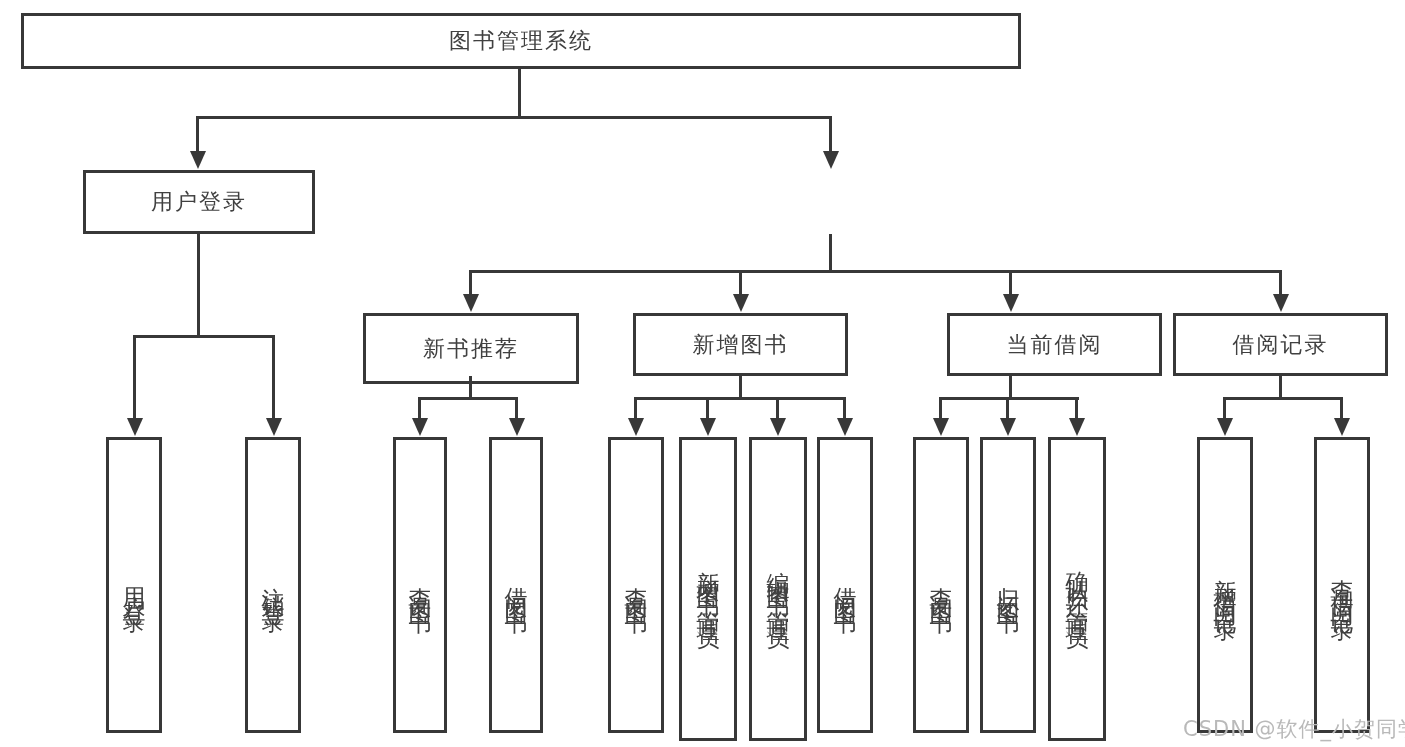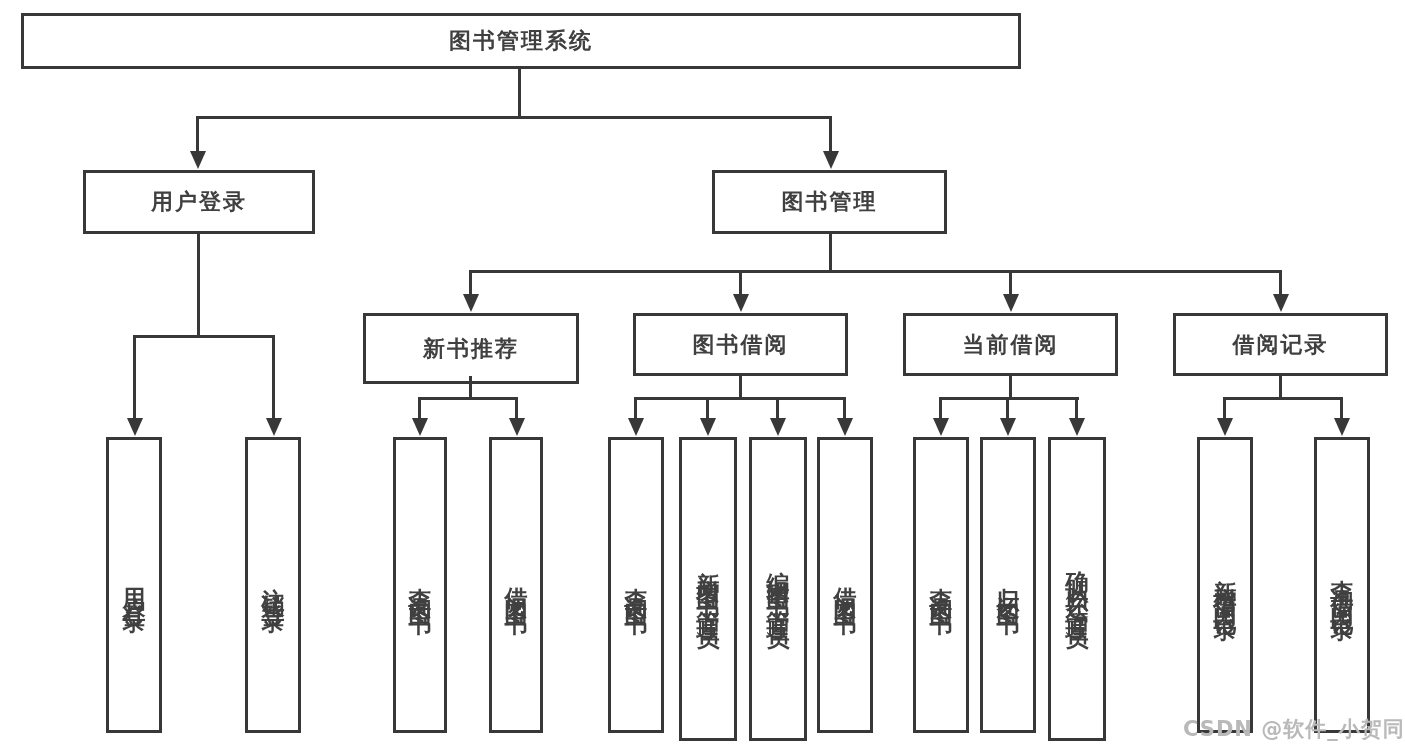--- a/index.html
+++ b/index.html
@@ -9,21 +9,20 @@
     --bg:#ffffff;
   }
   html,body{margin:0;padding:0;background:var(--bg);}
   body{font-family:"DejaVu Sans","Liberation Sans",sans-serif;}
   .canvas{
     position:relative;
     width:1405px;
     height:747px;
     background:var(--bg);
     overflow:hidden;
-    font-weight:bold;
   }
   .box{
     position:absolute;
     box-sizing:border-box;
     border:3px solid var(--line);
     background:#fff;
     display:flex;
     align-items:center;
     justify-content:center;
     color:var(--text);
@@ -75,23 +74,20 @@
   <div class="vline" style="left:518px;top:68px;width:3px;height:50px"></div>
   <div class="hline" style="left:196px;top:116px;width:636px;height:3px"></div>
   <div class="vline" style="left:196px;top:116px;width:3px;height:36px"></div>
   <div class="arrow" style="left:190px;top:151px"></div>
   <div class="vline" style="left:829px;top:116px;width:3px;height:36px"></div>
   <div class="arrow" style="left:823px;top:151px"></div>
 
   <div class="box" style="left:83px;top:170px;width:232px;height:64px">
     <span class="hlabel">用户登录</span>
   </div>
-  <div class="box" style="left:712px;top:170px;width:235px;height:64px">
-    <span class="hlabel">图书管理</span>
-  </div>
 
   <div class="vline" style="left:197px;top:234px;width:3px;height:103px"></div>
   <div class="hline" style="left:133px;top:335px;width:142px;height:3px"></div>
   <div class="vline" style="left:133px;top:335px;width:3px;height:84px"></div>
   <div class="arrow" style="left:127px;top:418px"></div>
   <div class="vline" style="left:272px;top:335px;width:3px;height:84px"></div>
   <div class="arrow" style="left:266px;top:418px"></div>
 
   <div class="vline" style="left:829px;top:234px;width:3px;height:39px"></div>
   <div class="hline" style="left:469px;top:270px;width:813px;height:3px"></div>
@@ -101,23 +97,23 @@
   <div class="arrow" style="left:733px;top:294px"></div>
   <div class="vline" style="left:1009px;top:270px;width:3px;height:26px"></div>
   <div class="arrow" style="left:1003px;top:294px"></div>
   <div class="vline" style="left:1279px;top:270px;width:3px;height:26px"></div>
   <div class="arrow" style="left:1273px;top:294px"></div>
 
   <div class="box" style="left:363px;top:313px;width:216px;height:71px">
     <span class="hlabel">新书推荐</span>
   </div>
   <div class="box" style="left:633px;top:313px;width:215px;height:63px">
-    <span class="hlabel">图书借阅</span>
+    <span class="hlabel">新增图书</span>
   </div>
-  <div class="box" style="left:903px;top:313px;width:215px;height:63px">
+  <div class="box" style="left:947px;top:313px;width:215px;height:63px">
     <span class="hlabel">当前借阅</span>
   </div>
   <div class="box" style="left:1173px;top:313px;width:215px;height:63px">
     <span class="hlabel">借阅记录</span>
   </div>
 
   <div class="vline" style="left:469px;top:376px;width:3px;height:23px"></div>
   <div class="hline" style="left:418px;top:397px;width:100px;height:3px"></div>
   <div class="vline" style="left:418px;top:397px;width:3px;height:22px"></div>
   <div class="arrow" style="left:412px;top:418px"></div>

